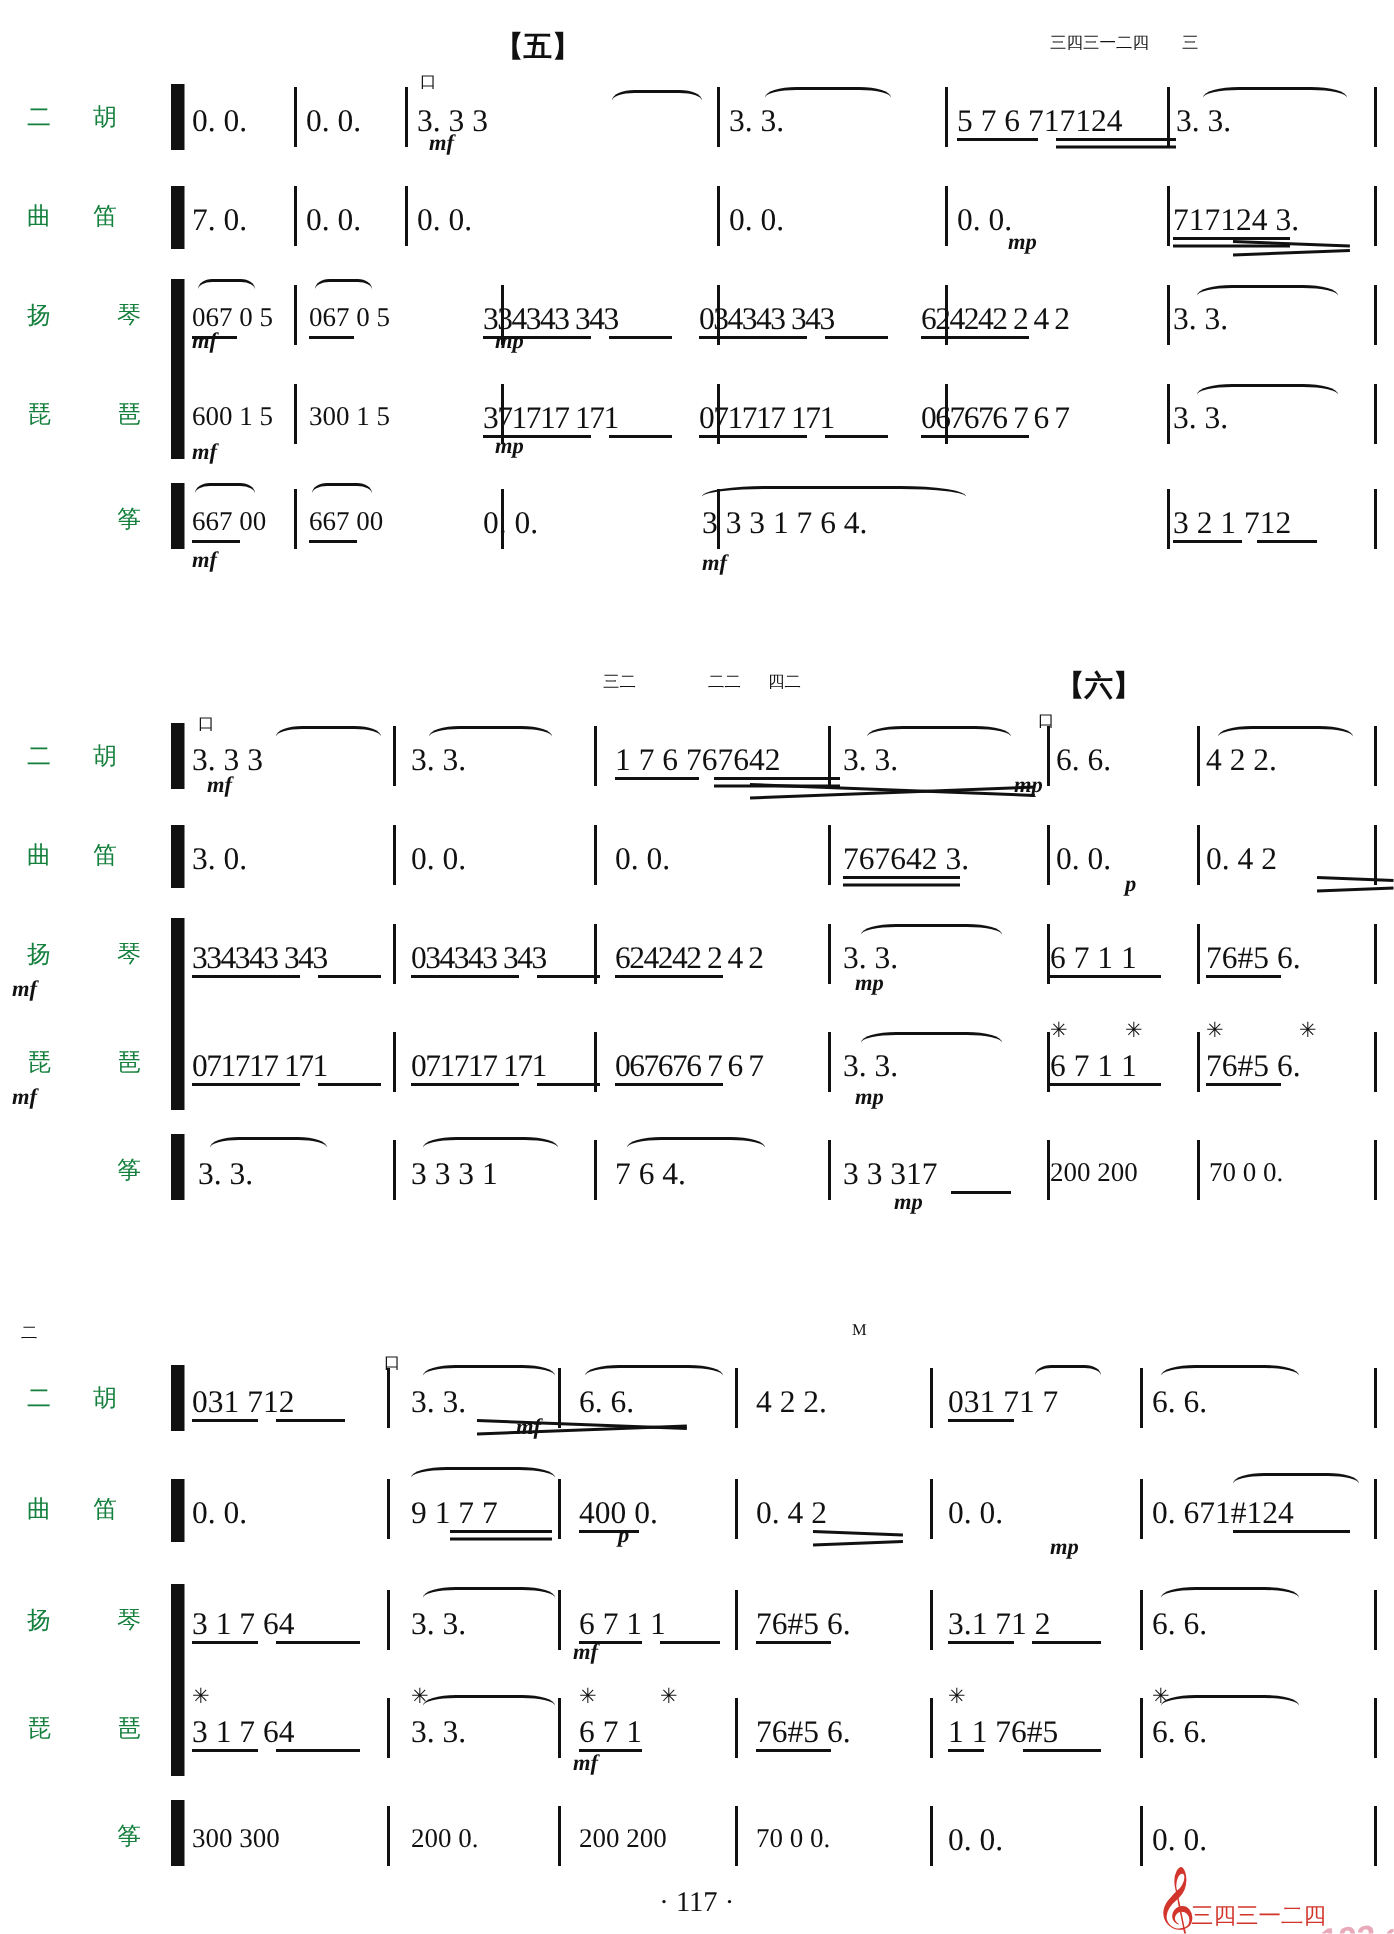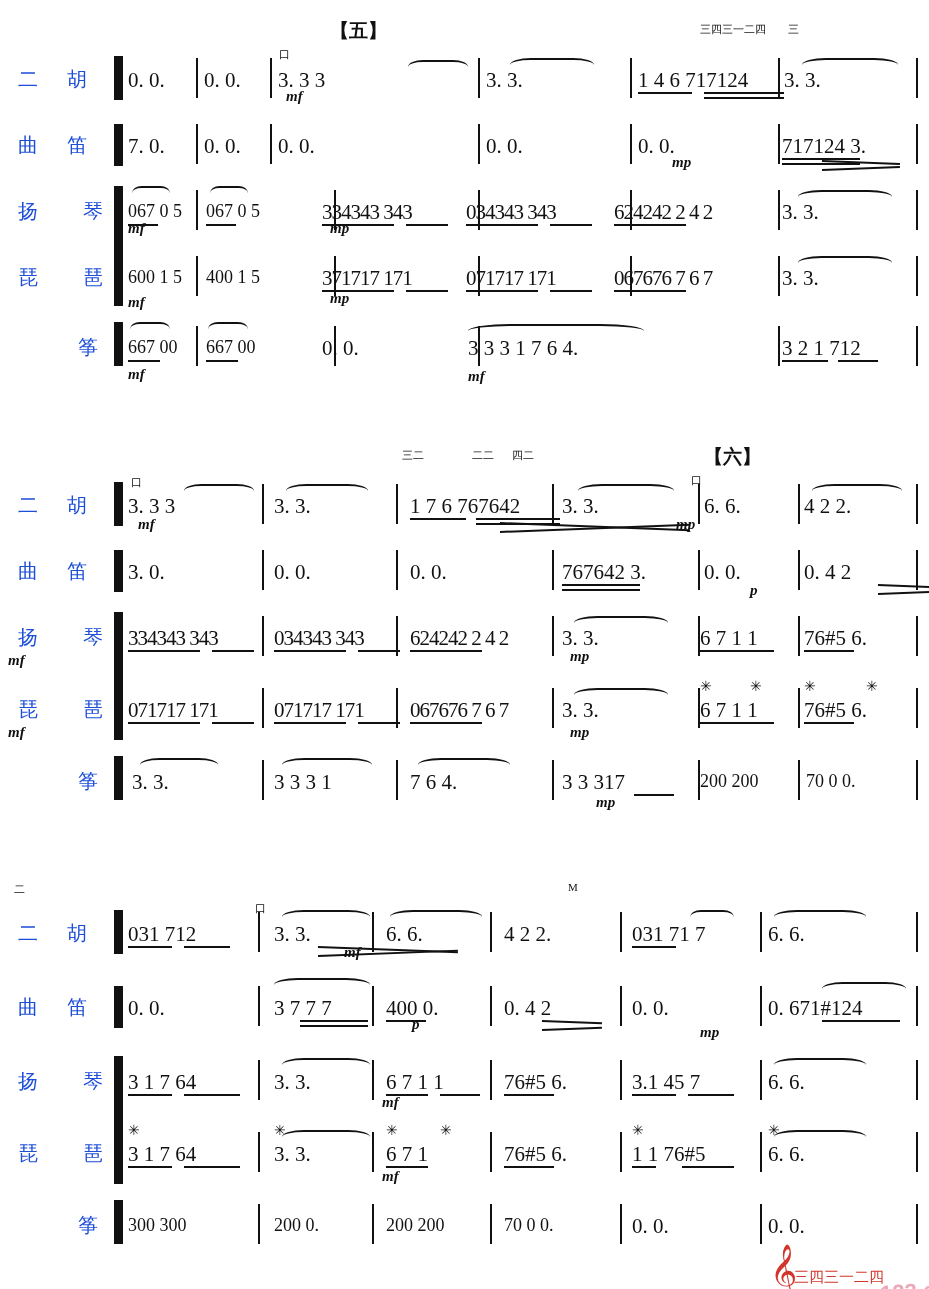--- a/index.html
+++ b/index.html
@@ -31,24 +31,24 @@
     left: 0;
     width: 929px;
     height: 66px;
   }
   .inst-label {
     position: absolute;
     left: 18px;
     top: 50%;
     transform: translateY(-50%);
     width: 96px;
-    font-size: 20px;
+    font-size: 16px;
     letter-spacing: 12px;
     white-space: nowrap;
-    color: #1d4ed8;
+    color: #15803d;
   }
   .inst-label.spaced {
     letter-spacing: 26px;
   }
 
   
   .bracket {
     position: absolute;
     left: 114px;
     width: 9px;
@@ -205,21 +205,21 @@
       <div class="bar" style="left:478px;"></div>
       <div class="bar" style="left:630px;"></div>
       <div class="bar" style="left:778px;"></div>
       <div class="bar" style="left:916px;"></div>
 
       <div class="notes">
         <span class="cell" style="left:6px;">0. 0.</span>
         <span class="cell" style="left:82px;">0. 0.</span>
         <span class="cell" style="left:156px;">3.      3 3</span>
         <span class="cell" style="left:364px;">3.        3.</span>
-        <span class="cell" style="left:516px;">1 4 6   717124</span>
+        <span class="cell" style="left:516px;">5 7 6   717124</span>
         <span class="cell" style="left:662px;">3.        3.</span>
 
         <div class="slur" style="left:286px;top:-2px;width:60px;"></div>
         <div class="slur" style="left:388px;top:-4px;width:84px;"></div>
         <div class="slur" style="left:680px;top:-4px;width:96px;"></div>
         <div class="beam" style="left:516px;top:30px;width:54px;"></div>
         <div class="beam" style="left:582px;top:30px;width:80px;"></div>
         <div class="beam" style="left:582px;top:35px;width:80px;"></div>
       </div>
       <div class="anno vert" style="left:278px;top:-4px;">口</div>
@@ -285,21 +285,21 @@
     <div class="stave" style="top:244px;">
       <div class="inst-label spaced" style="letter-spacing:20px;">琵 琶</div>
       <div class="bar" style="left:196px;"></div>
       <div class="bar" style="left:334px;"></div>
       <div class="bar" style="left:478px;"></div>
       <div class="bar" style="left:630px;"></div>
       <div class="bar" style="left:778px;"></div>
       <div class="bar" style="left:916px;"></div>
       <div class="notes">
         <span class="cell small" style="left:6px;">600 1 5</span>
-        <span class="cell small" style="left:84px;">400 1 5</span>
+        <span class="cell small" style="left:84px;">300 1 5</span>
         <span class="cell tight" style="left:200px;">371717 171</span>
         <span class="cell tight" style="left:344px;">071717 171</span>
         <span class="cell tight" style="left:492px;">067676 7 6 7</span>
         <span class="cell" style="left:660px;">3.        3.</span>
         <div class="beam" style="left:200px;top:30px;width:72px;"></div>
         <div class="beam" style="left:284px;top:30px;width:42px;"></div>
         <div class="beam" style="left:344px;top:30px;width:72px;"></div>
         <div class="beam" style="left:428px;top:30px;width:42px;"></div>
         <div class="beam" style="left:492px;top:30px;width:72px;"></div>
         <div class="slur" style="left:676px;top:-4px;width:94px;"></div>
@@ -519,21 +519,21 @@
       <div class="inst-label">曲 笛</div>
       <div class="bracket" style="top:12px;height:42px;"></div>
       <div class="bar" style="left:258px;"></div>
       <div class="bar" style="left:372px;"></div>
       <div class="bar" style="left:490px;"></div>
       <div class="bar" style="left:620px;"></div>
       <div class="bar" style="left:760px;"></div>
       <div class="bar" style="left:916px;"></div>
       <div class="notes">
         <span class="cell" style="left:6px;">0.  0.</span>
-        <span class="cell" style="left:152px;">3   7 7 7</span>
+        <span class="cell" style="left:152px;">9   1 7 7</span>
         <span class="cell" style="left:264px;">400  0.</span>
         <span class="cell" style="left:382px;">0.        4 2</span>
         <span class="cell" style="left:510px;">0.        0.</span>
         <span class="cell" style="left:646px;">0.  671#124</span>
         <div class="beam" style="left:178px;top:30px;width:68px;"></div>
         <div class="beam" style="left:178px;top:35px;width:68px;"></div>
         <div class="beam" style="left:264px;top:30px;width:40px;"></div>
         <div class="beam" style="left:700px;top:30px;width:78px;"></div>
         <div class="slur" style="left:152px;top:-12px;width:96px;"></div>
         <div class="slur" style="left:700px;top:-8px;width:84px;"></div>
@@ -550,21 +550,21 @@
       <div class="bar" style="left:372px;"></div>
       <div class="bar" style="left:490px;"></div>
       <div class="bar" style="left:620px;"></div>
       <div class="bar" style="left:760px;"></div>
       <div class="bar" style="left:916px;"></div>
       <div class="notes">
         <span class="cell" style="left:6px;">3 1   7 64</span>
         <span class="cell" style="left:152px;">3.  3.</span>
         <span class="cell" style="left:264px;">6 7   1 1</span>
         <span class="cell" style="left:382px;">76#5 6.</span>
-        <span class="cell" style="left:510px;">3.1  45 7</span>
+        <span class="cell" style="left:510px;">3.1  71 2</span>
         <span class="cell" style="left:646px;">6.  6.</span>
         <div class="beam" style="left:6px;top:30px;width:44px;"></div>
         <div class="beam" style="left:62px;top:30px;width:56px;"></div>
         <div class="beam" style="left:264px;top:30px;width:42px;"></div>
         <div class="beam" style="left:318px;top:30px;width:40px;"></div>
         <div class="beam" style="left:382px;top:30px;width:50px;"></div>
         <div class="beam" style="left:510px;top:30px;width:44px;"></div>
         <div class="beam" style="left:566px;top:30px;width:46px;"></div>
         <div class="slur" style="left:160px;top:-6px;width:88px;"></div>
         <div class="slur" style="left:652px;top:-6px;width:92px;"></div>
@@ -618,19 +618,20 @@
         <span class="cell small" style="left:6px;">300  300</span>
         <span class="cell small" style="left:152px;">200  0.</span>
         <span class="cell small" style="left:264px;">200  200</span>
         <span class="cell small" style="left:382px;">70 0  0.</span>
         <span class="cell" style="left:510px;">0.  0.</span>
         <span class="cell" style="left:646px;">0.  0.</span>
       </div>
     </div>
   </div>
 
+  <div class="footer" style="top:1258px;">· 117 ·</div>
 
   <div class="clef-glyph" style="left:770px;top:1248px;">𝄞</div>
   <div class="watermark wm-red" style="left:794px;top:1268px;">三四三一二四</div>
 
   <div class="watermark wm-pink" style="left:770px;top:1282px;transform:rotate(-4deg);">www.qupu123.com</div>
 
 </div>
 
 </body></html>

